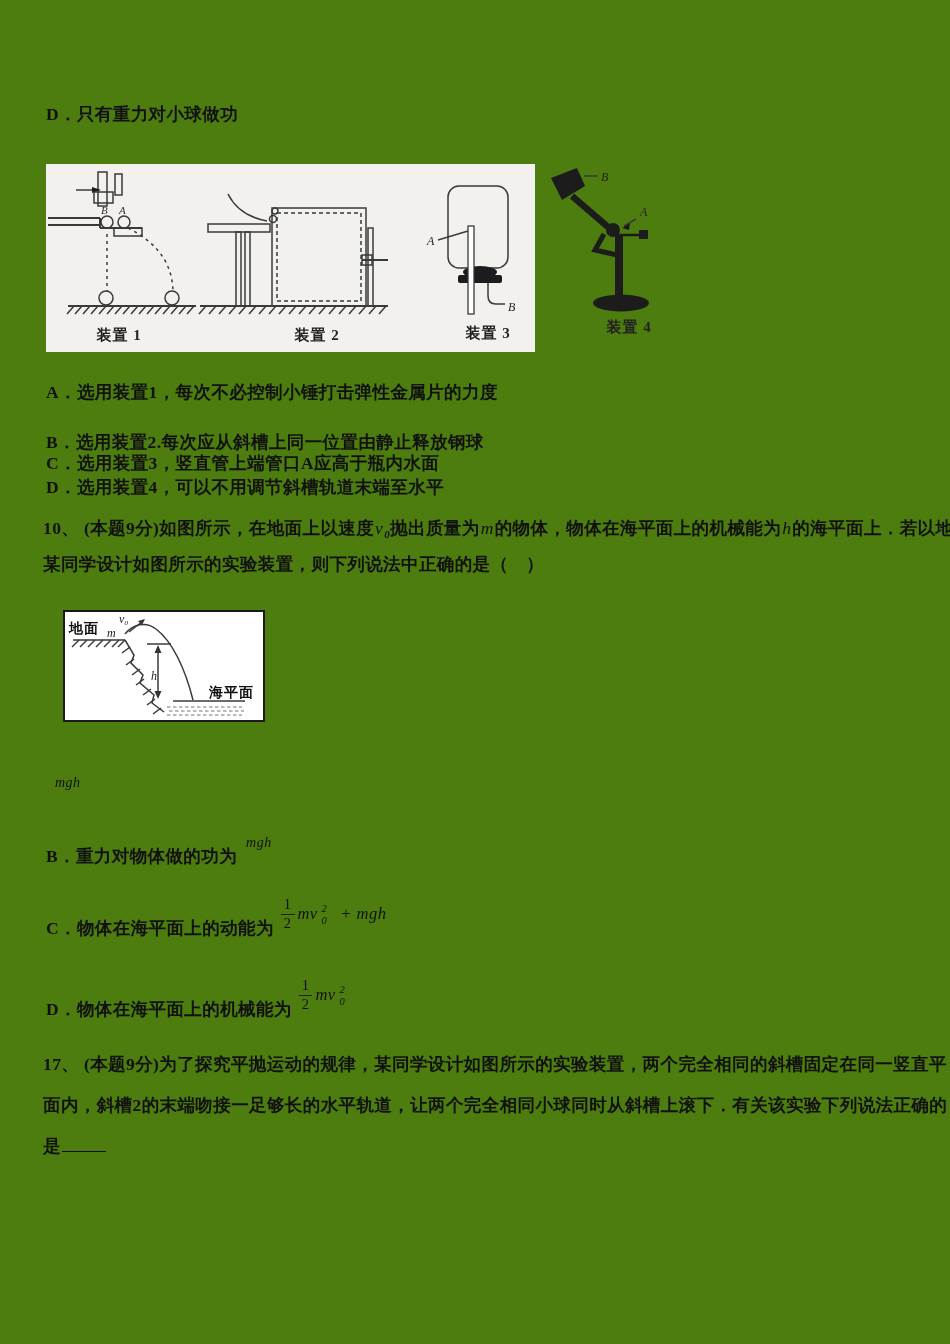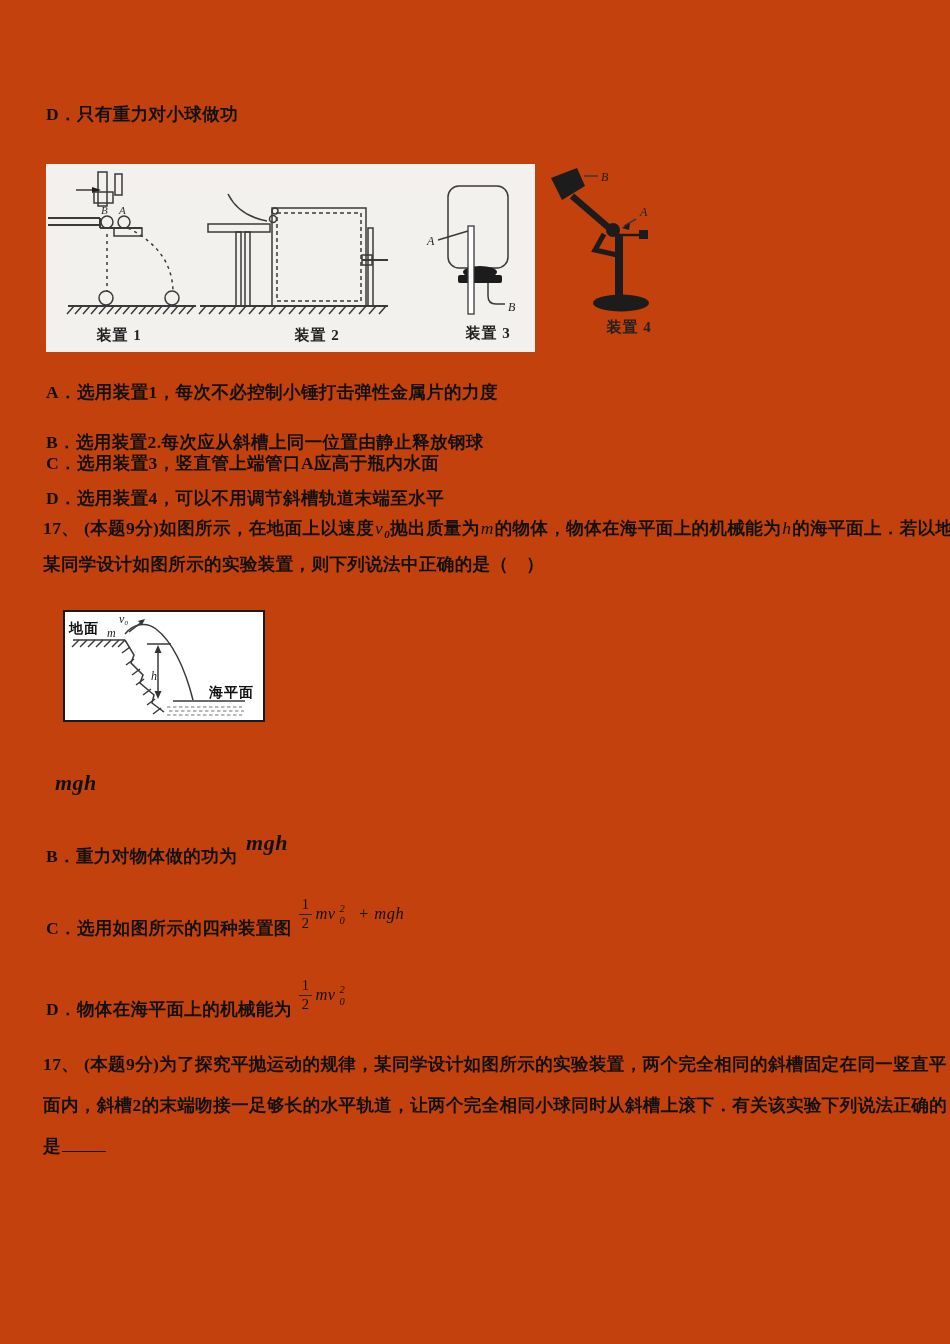--- a/index.html
+++ b/index.html
@@ -1,31 +1,31 @@
 <!DOCTYPE html>
 <html><head>
 <meta charset="utf-8">
 <style>
   html,body { margin:0; padding:0; background:#ffffff; }
   .page {
-    position:relative; width:950px; height:1344px; background:#c2410c;
+    position:relative; width:950px; height:1344px; background:#4d7c0f;
     font-family:"Liberation Serif","DejaVu Serif",serif; color:#111;
     overflow:hidden;
   }
   .line {
     position:absolute; left:46px; font-size:17.5px; font-weight:600;
     letter-spacing:0.4px; white-space:nowrap; line-height:22px; color:#111;
   }
   .stem { left:43px; }
   .mi { font-style:italic; font-weight:500; padding:0 1px; }
   .msub { font-size:11px; font-style:italic; vertical-align:-4px; }
   .optflex { display:flex; align-items:flex-start; }
   .fraised {
-    margin-top:-13px; margin-left:9px; font-style:italic; font-weight:700;
-    font-size:22px; letter-spacing:0.5px;
+    margin-top:-13px; margin-left:9px; font-style:italic; font-weight:400;
+    font-size:14px; letter-spacing:0.5px;
   }
   .fblock {
     margin-top:-20px; margin-left:7px; display:inline-flex; align-items:center;
     gap:3px; font-style:italic; font-weight:400; font-size:16.5px;
   }
   .frac { display:inline-flex; flex-direction:column; align-items:center;
     font-style:normal; font-size:14.5px; line-height:1.1; font-weight:400; }
   .frac .num { border-bottom:1.3px solid #222; padding:0 3px 1px; }
   .frac .den { padding-top:1px; }
   .supsub { display:inline-flex; flex-direction:column; align-items:flex-start;
@@ -155,23 +155,23 @@
       <rect class="dark" x="593" y="66" width="9" height="9"></rect>
       <rect class="dark" x="569" y="71" width="8" height="62"></rect>
       <ellipse class="dark" cx="575" cy="139" rx="28" ry="8.5"></ellipse>
       <text class="cap" x="583" y="168" text-anchor="middle">装置 4</text>
     </g>
   </svg>
 
   <div class="line" style="top:381px">A．选用装置1，每次不必控制小锤打击弹性金属片的力度</div>
   <div class="line" style="top:431px">B．选用装置2.每次应从斜槽上同一位置由静止释放钢球</div>
   <div class="line" style="top:452px">C．选用装置3，竖直管上端管口A应高于瓶内水面</div>
-  <div class="line" style="top:487px">D．选用装置4，可以不用调节斜槽轨道末端至水平</div>
-
-  <div class="line stem" style="top:517px"><span>17、 (本题9分)如图所示，在地面上以速度</span><span class="mi">v</span><sub class="msub">0</sub><span>抛出质量为</span><span class="mi">m</span><span>的物体，物体在海平面上的机械能为</span><span class="mi">h</span><span>的海平面上．若以地</span></div>
+  <div class="line" style="top:476px">D．选用装置4，可以不用调节斜槽轨道末端至水平</div>
+
+  <div class="line stem" style="top:517px"><span>10、 (本题9分)如图所示，在地面上以速度</span><span class="mi">v</span><sub class="msub">0</sub><span>抛出质量为</span><span class="mi">m</span><span>的物体，物体在海平面上的机械能为</span><span class="mi">h</span><span>的海平面上．若以地</span></div>
   <div class="line stem" style="top:553px">某同学设计如图所示的实验装置，则下列说法中正确的是（　）</div>
 
   <svg style="left:63px;top:610px" width="203" height="113" viewBox="0 0 203 113">
     <rect x="1" y="1" width="200" height="110" fill="#ffffff" stroke="#1a1a1a" stroke-width="2"></rect>
     <text class="fig-cjk" x="6" y="23">地面</text>
     <line class="ink" x1="10" y1="30" x2="62" y2="30" stroke-width="1.8"></line>
     <g class="ink" stroke-width="1">
       <line x1="16" y1="30" x2="9" y2="37"></line>
         <line x1="24" y1="30" x2="17" y2="37"></line>
       <line x1="32" y1="30" x2="25" y2="37"></line>
@@ -212,21 +212,21 @@
   </svg>
 
   <div class="line optflex" style="top:785px">
     <span class="fraised">mgh</span>
   </div>
   <div class="line optflex" style="top:845px">
     <span>B．重力对物体做的功为</span>
     <span class="fraised">mgh</span>
   </div>
   <div class="line optflex" style="top:917px">
-    <span>C．选用如图所示的四种装置图</span>
+    <span>C．物体在海平面上的动能为</span>
     <span class="fblock">
       <span class="frac">
           <span class="num">1</span>
           <span class="den">2</span>
         </span>
       <span>mv</span>
         <span class="supsub">
           <span>2</span>
           <span>0</span>
         </span>

